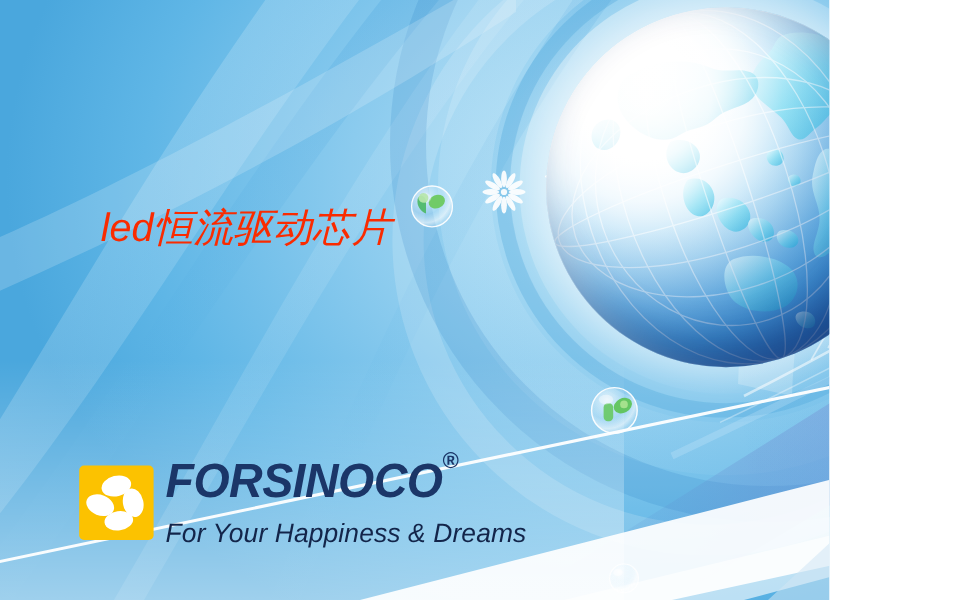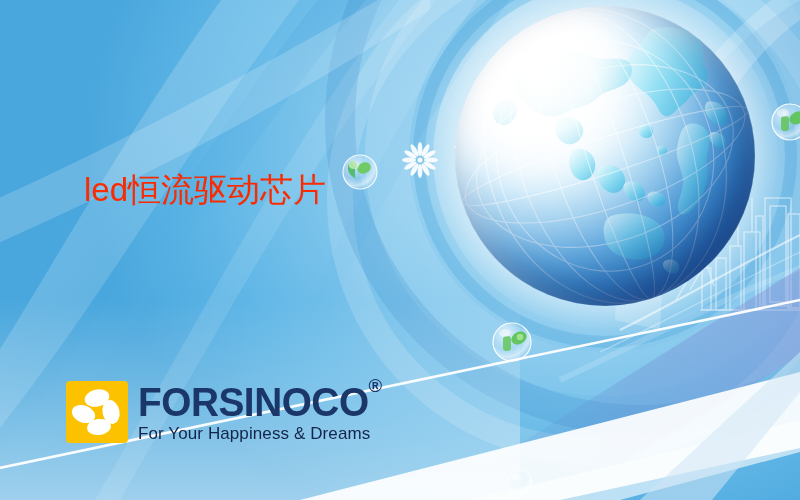--- a/index.html
+++ b/index.html
@@ -6,24 +6,25 @@
     margin: 0;
     padding: 0;
     background: #ffffff;
   }
   body {
     font-family: "Liberation Sans", sans-serif;
   }
 
   #banner {
     position: relative;
-    width: 800px;
+    width: 691px;
     height: 500px;
     overflow: hidden;
     background: #8fcdf0;
+    font-style: italic;
   }
 
   .layer {
     position: absolute;
     inset: 0;
     pointer-events: none;
   }
 
   
   .bg-base {
@@ -102,24 +103,24 @@
   .logo-reg {
     font-size: 19px;
     vertical-align: super;
     line-height: 0;
     position: relative;
     top: -10px;
     font-weight: bold;
   }
   .logo-tag {
     font-family: "Liberation Sans", sans-serif;
-    font-size: 17px;
+    font-size: 22px;
     color: #13254a;
     white-space: nowrap;
-    margin-top: 3px;
+    margin-top: 13px;
     letter-spacing: 0.1px;
   }
 
   
   .headline {
     position: absolute;
     left: 84px;
     top: 162px;
     color: #FA2B00;
     font-family: "Liberation Sans", sans-serif;

